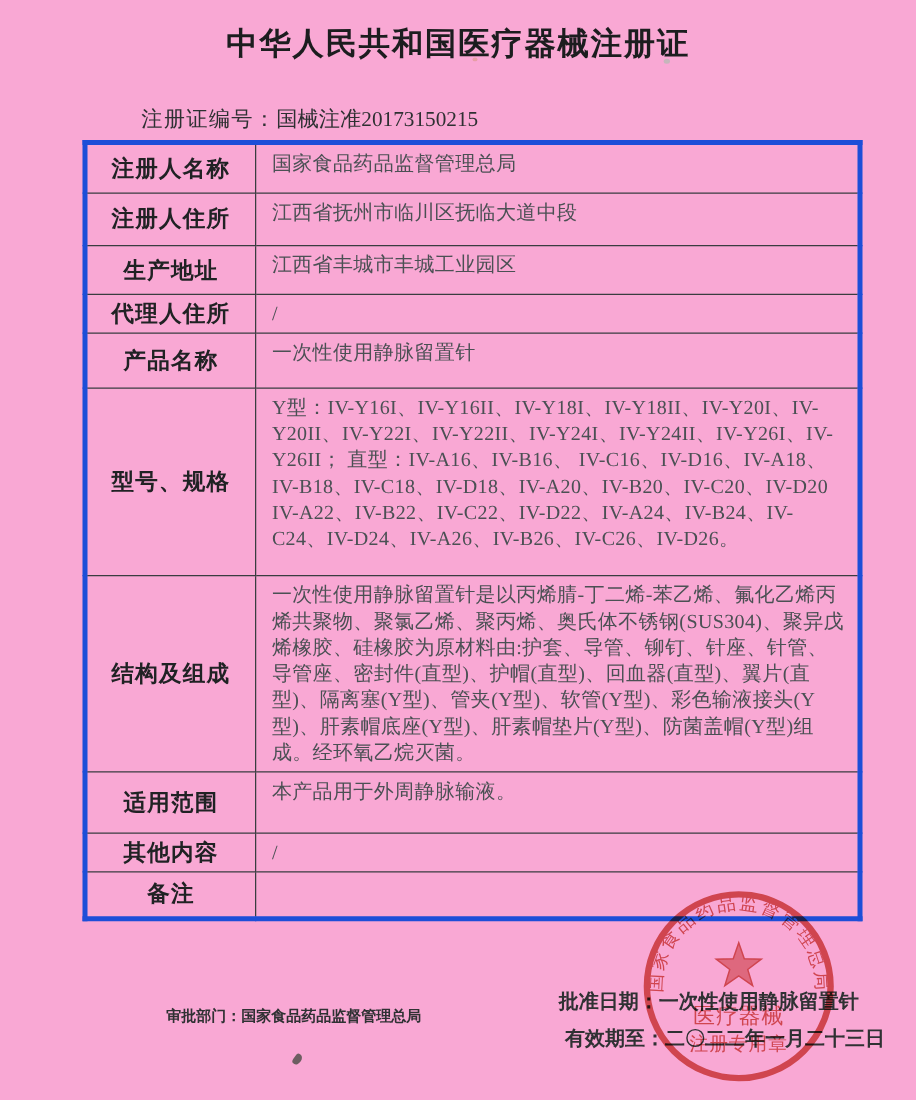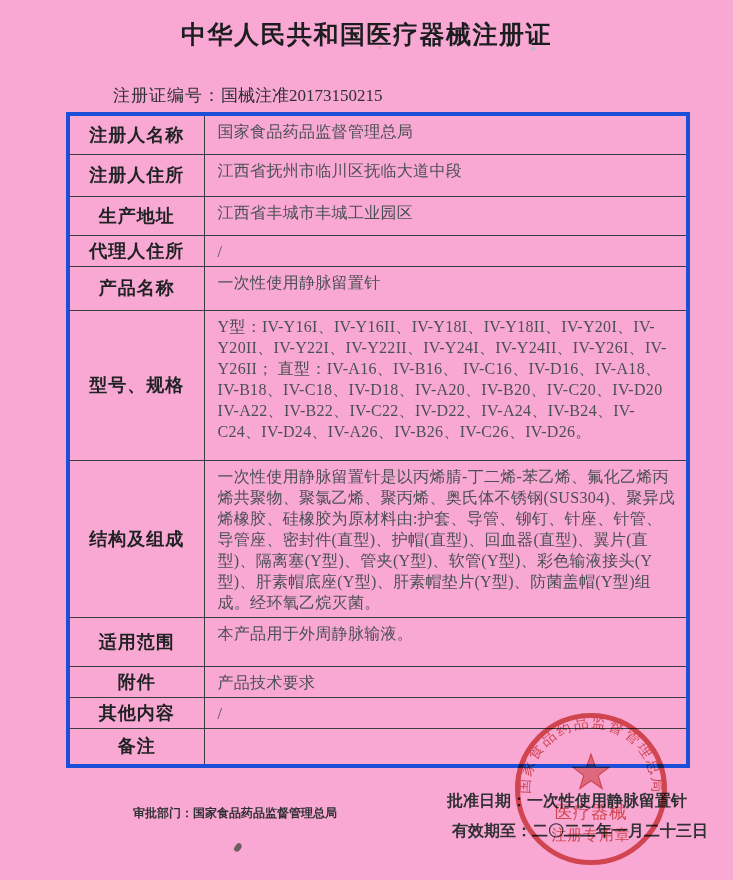--- a/index.html
+++ b/index.html
@@ -132,24 +132,20 @@
         <td class="val-cell">Y型：IV-Y16I、IV-Y16II、IV-Y18I、IV-Y18II、IV-Y20I、IV-Y20II、IV-Y22I、IV-Y22II、IV-Y24I、IV-Y24II、IV-Y26I、IV-Y26II；  直型：IV-A16、IV-B16、 IV-C16、IV-D16、IV-A18、IV-B18、IV-C18、IV-D18、IV-A20、IV-B20、IV-C20、IV-D20 IV-A22、IV-B22、IV-C22、IV-D22、IV-A24、IV-B24、IV-C24、IV-D24、IV-A26、IV-B26、IV-C26、IV-D26。</td>
       </tr>
       <tr class="r8">
         <td class="lbl-cell">结构及组成</td>
         <td class="val-cell">一次性使用静脉留置针是以丙烯腈-丁二烯-苯乙烯、氟化乙烯丙烯共聚物、聚氯乙烯、聚丙烯、奥氏体不锈钢(SUS304)、聚异戊烯橡胶、硅橡胶为原材料由:护套、导管、铆钉、针座、针管、导管座、密封件(直型)、护帽(直型)、回血器(直型)、翼片(直型)、隔离塞(Y型)、管夹(Y型)、软管(Y型)、彩色输液接头(Y型)、肝素帽底座(Y型)、肝素帽垫片(Y型)、防菌盖帽(Y型)组成。经环氧乙烷灭菌。</td>
       </tr>
       <tr class="r9">
         <td class="lbl-cell">适用范围</td>
         <td class="val-cell">本产品用于外周静脉输液。</td>
       </tr>
-      <tr class="r10">
-        <td class="lbl-cell">附件</td>
-        <td class="val-cell">产品技术要求</td>
-      </tr>
       <tr class="r11">
         <td class="lbl-cell">其他内容</td>
         <td class="val-cell">/</td>
       </tr>
       <tr class="r12">
         <td class="lbl-cell">备注</td>
         <td class="val-cell"></td>
       </tr>
     </tbody>
   </table>

